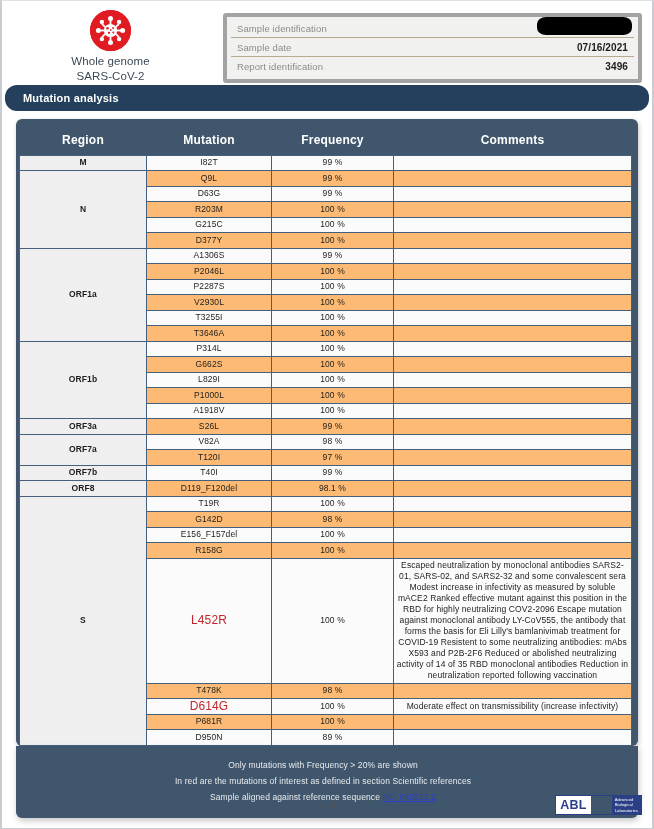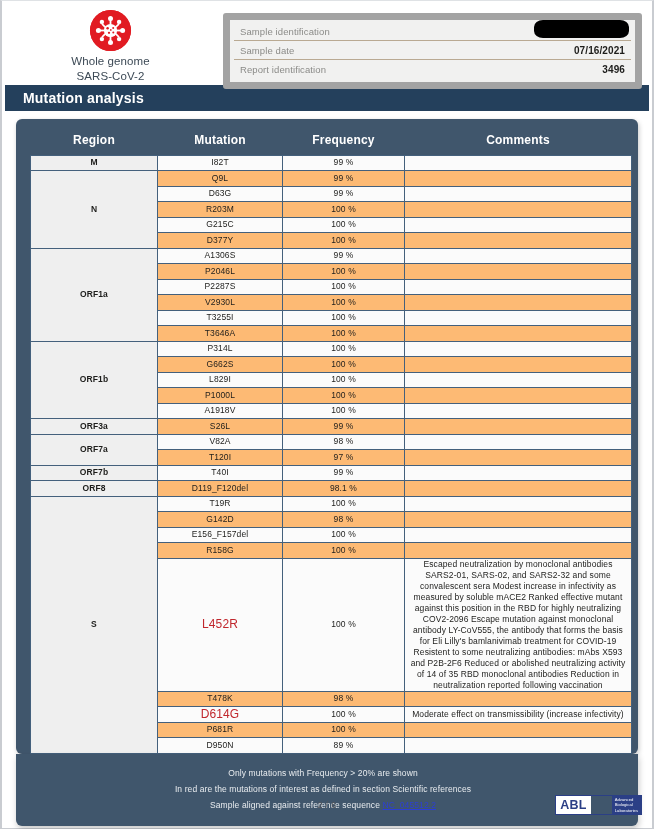--- a/index.html
+++ b/index.html
@@ -58,21 +58,21 @@
     text-align: center;
     letter-spacing: 0.1px;
   }
 
   .meta-panel {
     flex: 1;
     margin-left: 10px;
     margin-right: 4px;
     margin-top: 6px;
     background: #f1f1f0;
-    border: 7px solid #a3a3a3;
+    border: 4px solid #a3a3a3;
     border-radius: 3px;
     padding: 2px 4px 3px 4px;
   }
 
   .meta-row {
     display: flex;
     align-items: center;
     justify-content: space-between;
     height: 19px;
     border-bottom: 1px solid #b9a992;
@@ -104,31 +104,32 @@
 
   
   .section-banner {
     height: 26px;
     background: #24405c;
     margin: 0 3px 0 3px;
     display: flex;
     align-items: center;
     padding-left: 18px;
     color: #ffffff;
-    font-size: 14px;
+    font-size: 11px;
     font-weight: bold;
     letter-spacing: 0.2px;
+    border-radius: 12px;
   }
 
   
   .table-card {
     margin: 8px 14px 0 14px;
     background: #40566c;
     border-radius: 6px;
-    padding: 6px 6px 0 14px;
+    padding: 6px 6px 0 3px;
     box-shadow: 1px 2px 5px rgba(0,0,0,0.22);
   }
 
   table.mut {
     width: 100%;
     border-collapse: collapse;
     table-layout: fixed;
   }
 
   table.mut col.c-region  { width: 127px; }

